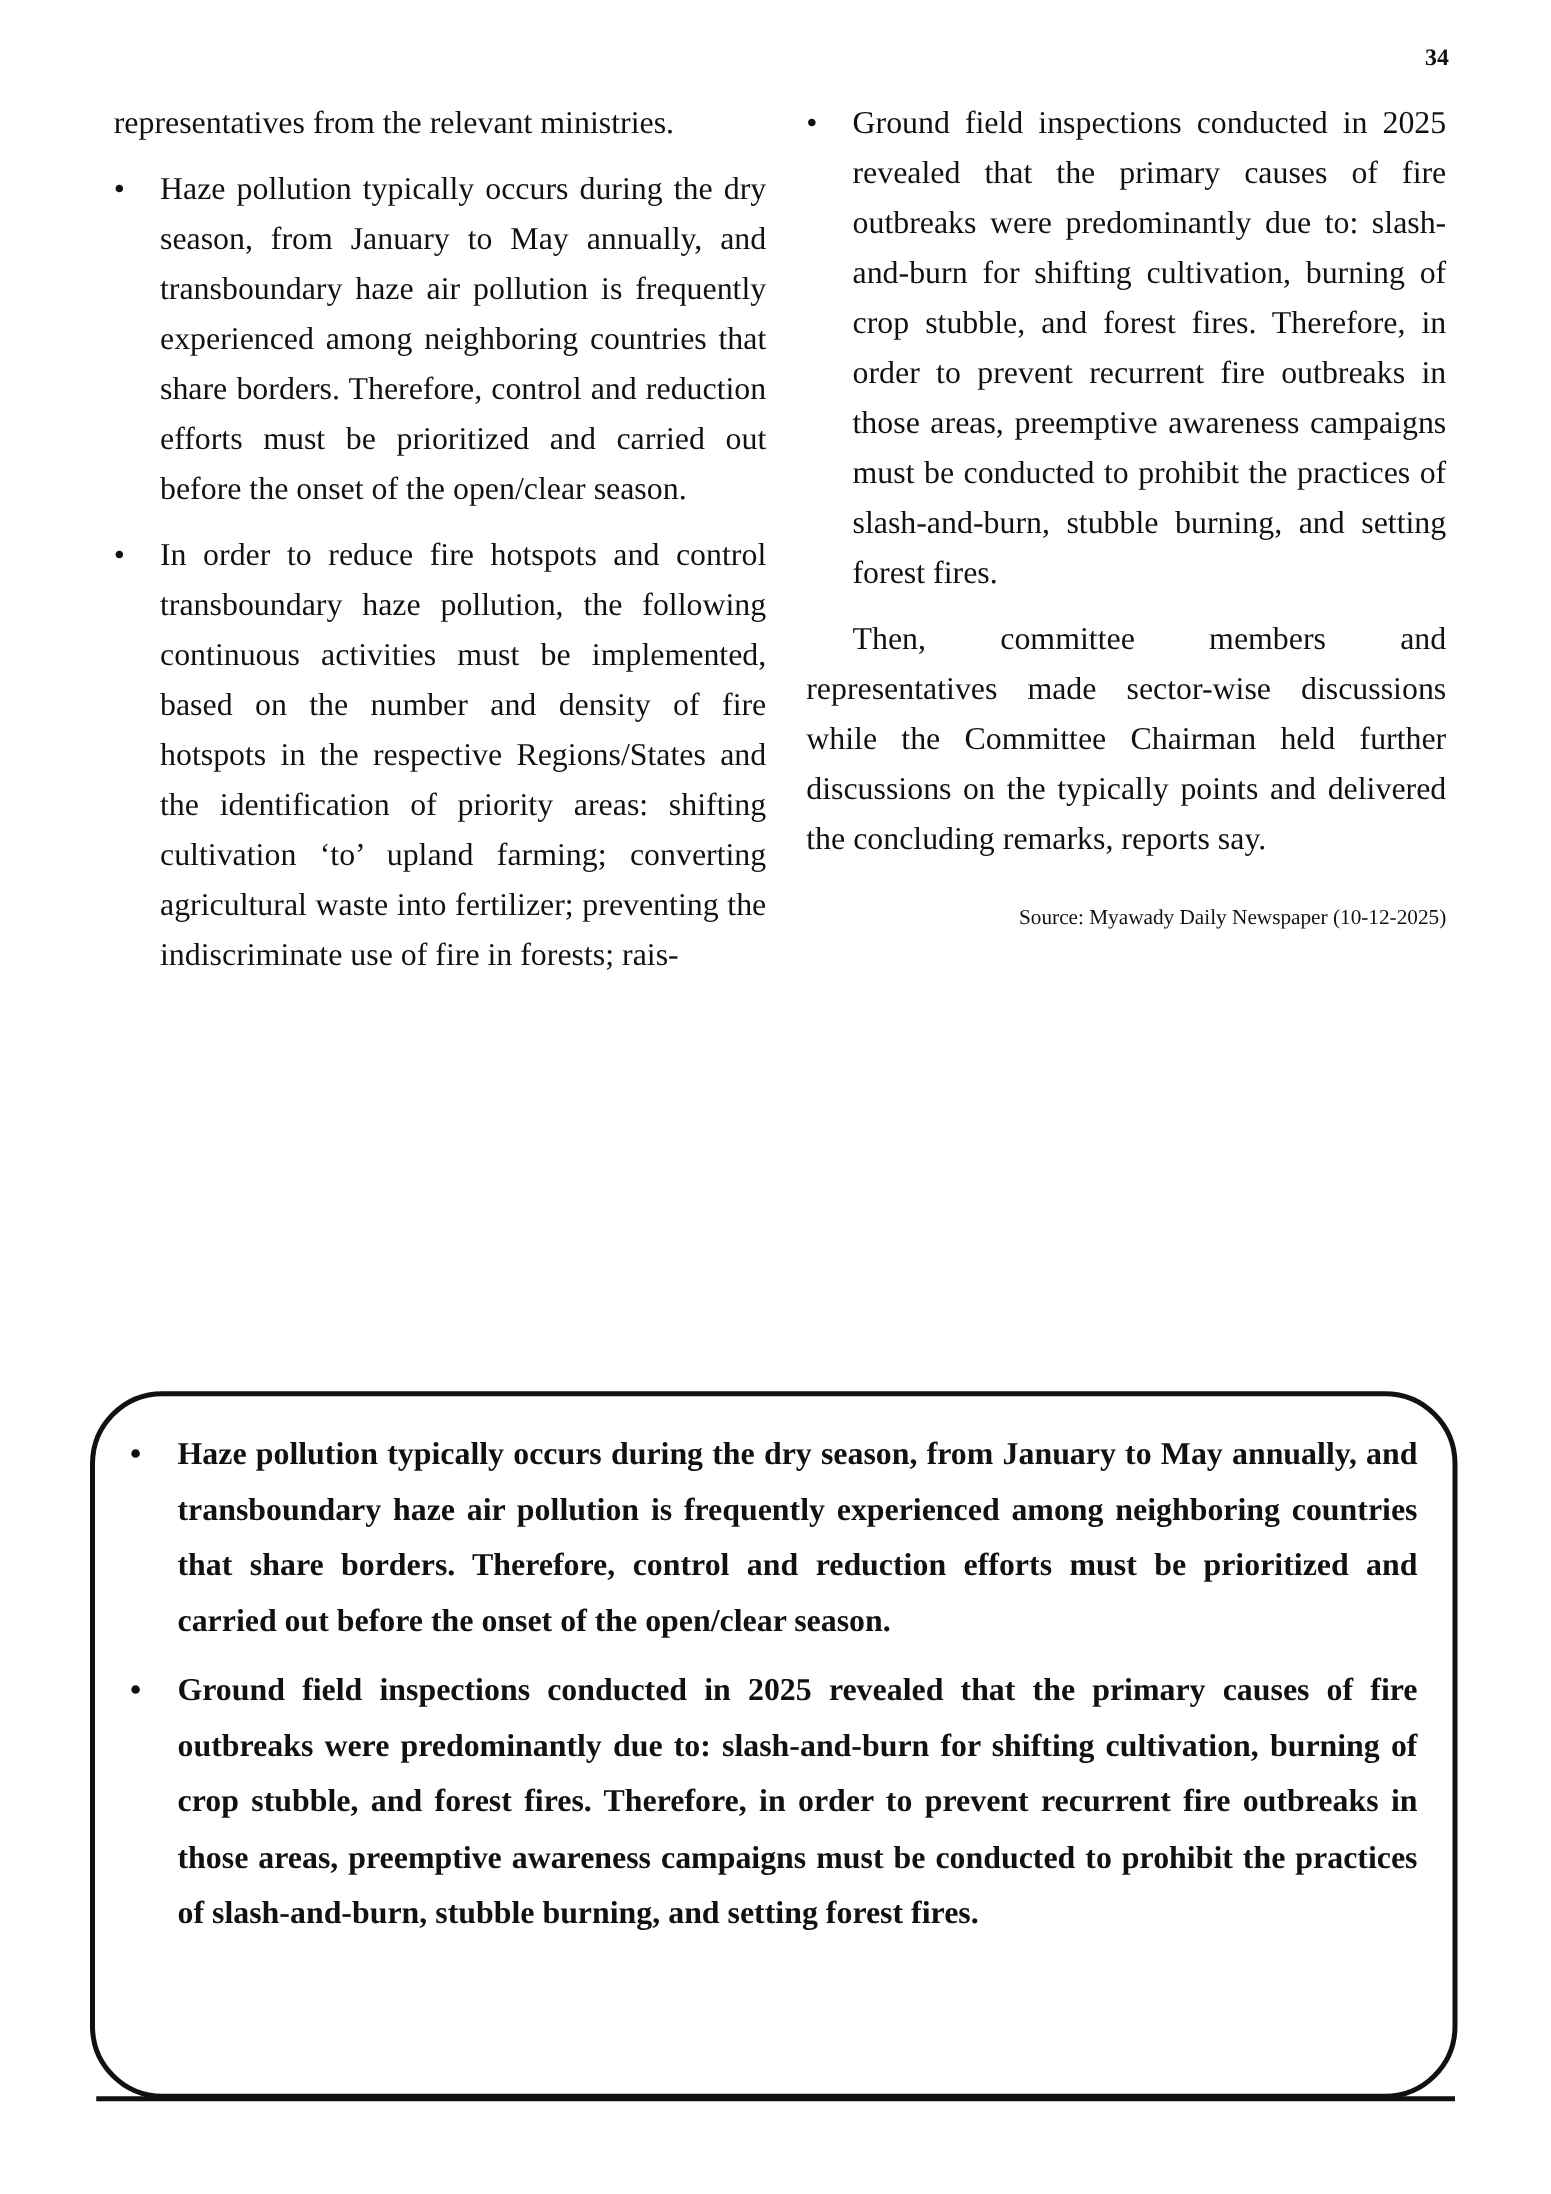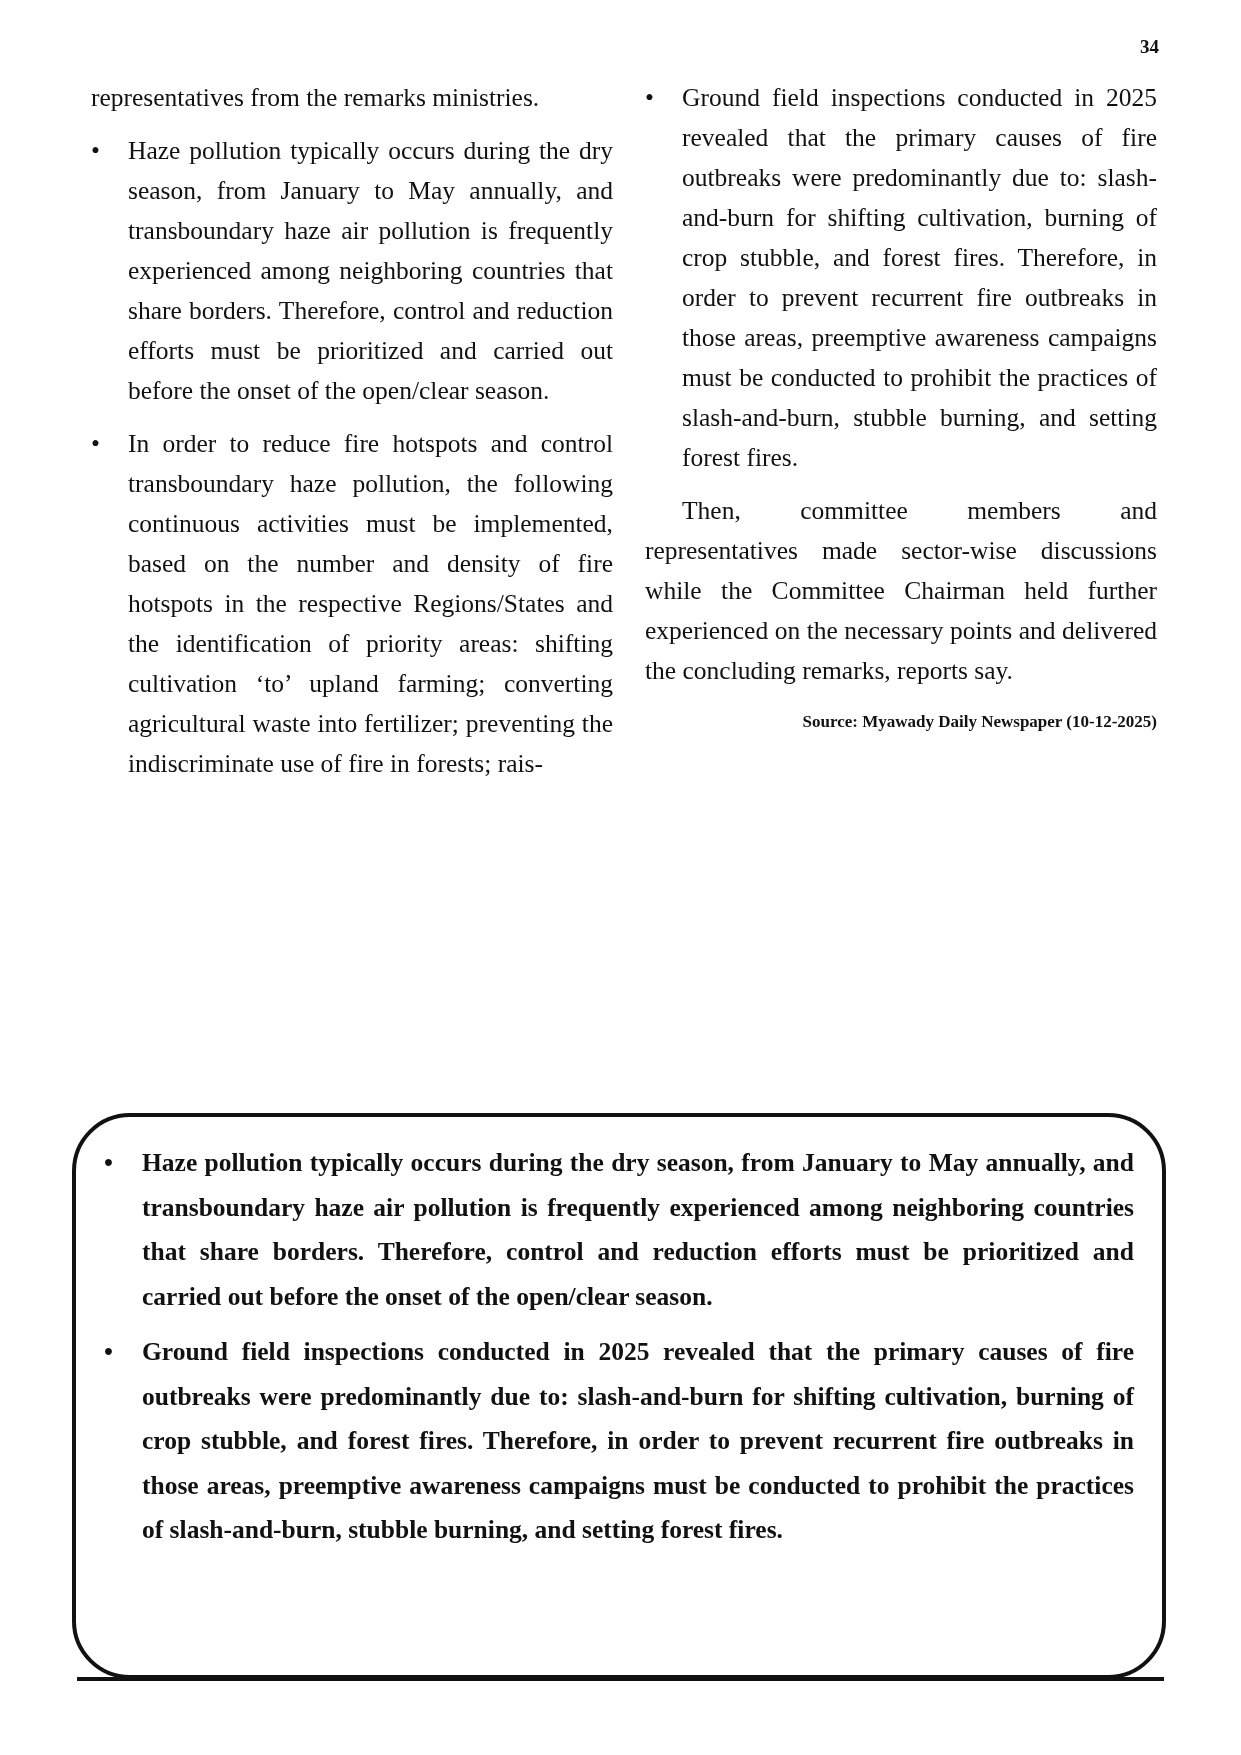--- a/index.html
+++ b/index.html
@@ -20,22 +20,22 @@
     .col-right { left: 645px; width: 512px; }
     .col p { margin: 0 0 13px 0; }
     .indent { text-indent: 37px; }
     .bullet-list { list-style: none; margin: 0 0 13px 0; padding: 0; }
     .bullet-item { position: relative; padding-left: 37px; margin-bottom: 13px; }
     .bullet-item .dot {
       position: absolute; left: 0; top: 0; width: 20px; text-align: left;
     }
     .continuation { padding-left: 37px; margin: 0 0 13px 0; }
     .source {
-      font-weight: bold; font-size: 17px; text-align: right;
-      margin-top: 20px; line-height: 22px;
+      font-weight: normal; font-size: 17px; text-align: right;
+      margin-top: 32px; line-height: 22px;
     }
     .callout {
       position: absolute; left: 72px; top: 1113px; width: 1094px; height: 566px;
       border: 4px solid #111111; border-radius: 58px;
       box-sizing: border-box;
     }
     .callout-list {
       list-style: none; margin: 0; padding: 24px 28px 0 28px;
       font-weight: bold; font-size: 25.5px; line-height: 44.5px; text-align: justify;
     }
@@ -45,41 +45,41 @@
       position: absolute; left: 77px; top: 1677px; width: 1087px; height: 4px;
       background: #111111;
     }
   </style>
 </head>
 <body>
 
 <div class="page-number">34</div>
 
 <div class="col col-left">
-  <p>representatives from the remarks ministries.</p>
+  <p>representatives from the relevant ministries.</p>
   <ul class="bullet-list">
     <li class="bullet-item">
       <span class="dot">•</span>
       <span>Haze pollution typically occurs during the dry season, from January to May annually, and transboundary haze air pollution is frequently experienced among neighboring countries that share borders. Therefore, control and reduction efforts must be prioritized and carried out before the onset of the open/clear season.</span>
     </li>
     <li class="bullet-item">
       <span class="dot">•</span>
       <span>In order to reduce fire hotspots and control transboundary haze pollution, the following continuous activities must be implemented, based on the number and density of fire hotspots in the respective Regions/States and the identification of priority areas: shifting cultivation ‘to’ upland farming; converting agricultural waste into fertilizer; preventing the indiscriminate use of fire in forests; rais-</span>
     </li>
   </ul>
 </div>
 
 <div class="col col-right">
   <ul class="bullet-list">
     <li class="bullet-item">
       <span class="dot">•</span>
       <span>Ground field inspections conducted in 2025 revealed that the primary causes of fire outbreaks were predominantly due to: slash-and-burn for shifting cultivation, burning of crop stubble, and forest fires. Therefore, in order to prevent recurrent fire outbreaks in those areas, preemptive awareness campaigns must be conducted to prohibit the practices of slash-and-burn, stubble burning, and setting forest fires.</span>
     </li>
   </ul>
-  <p class="indent">Then, committee members and representatives made sector-wise discussions while the Committee Chairman held further experienced on the necessary points and delivered the concluding remarks, reports say.</p>
+  <p class="indent">Then, committee members and representatives made sector-wise discussions while the Committee Chairman held further discussions on the typically points and delivered the concluding remarks, reports say.</p>
   <div class="source">Source: Myawady Daily Newspaper (10-12-2025)</div>
 </div>
 
 <div class="callout">
   <ul class="callout-list">
     <li class="callout-item">
       <span class="dot">•</span>
       <span>Haze pollution typically occurs during the dry season, from January to May annually, and transboundary haze air pollution is frequently experienced among neighboring countries that share borders. Therefore, control and reduction efforts must be prioritized and carried out before the onset of the open/clear season.</span>
     </li>
     <li class="callout-item">

